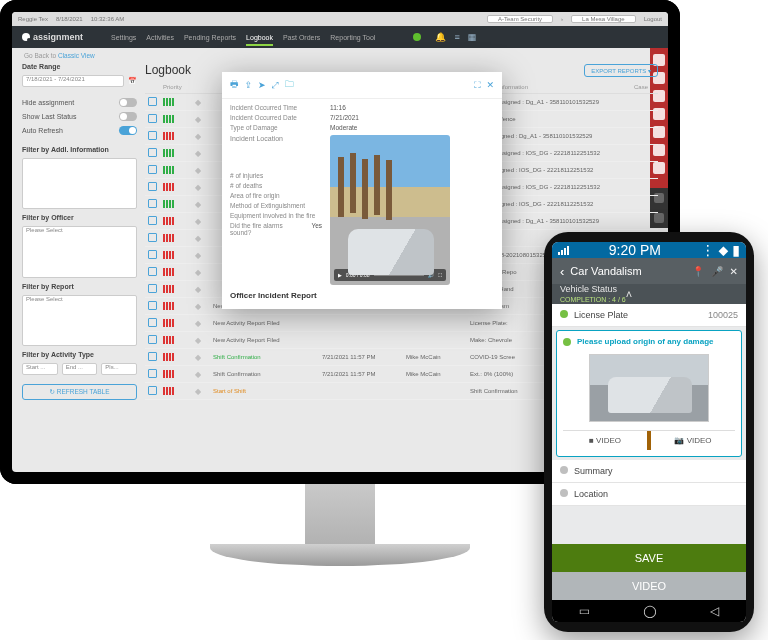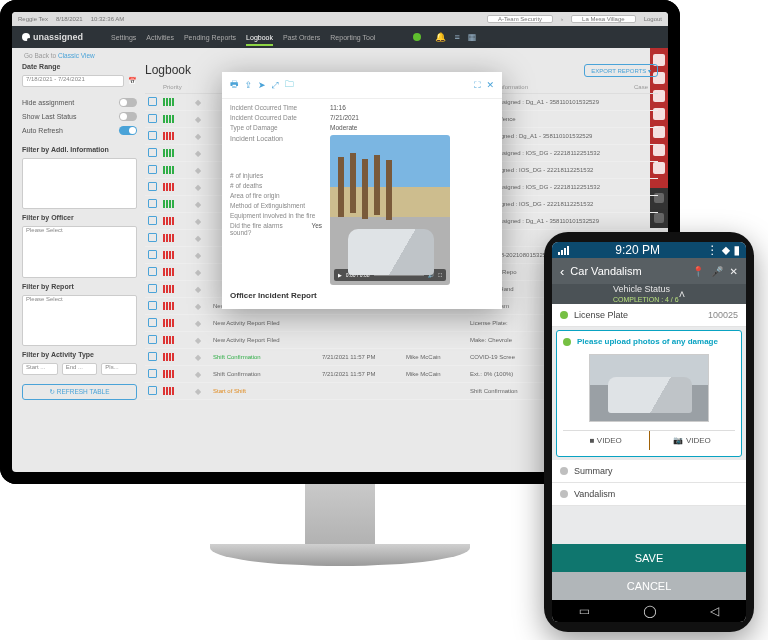--- a/index.html
+++ b/index.html
@@ -83,41 +83,41 @@
 .loc-row{display:flex;gap:8px;align-items:flex-start;margin-top:4px}
 .photo{width:120px;height:150px;border-radius:3px;position:relative;overflow:hidden;background:linear-gradient(#7bb6e2 0 35%,#cdbd8e 35% 55%,#b2b2b2 55% 100%)}
 .photo::before{content:"";position:absolute;left:8px;top:22px;width:6px;height:60px;background:#7a5a3a;box-shadow:12px -4px 0 #7a5a3a,24px 2px 0 #7a5a3a,36px -2px 0 #7a5a3a,48px 3px 0 #7a5a3a}
 .photo::after{content:"";position:absolute;left:18px;bottom:10px;width:86px;height:46px;background:linear-gradient(120deg,#dfe3e6 0 60%,#bfc4c8 60% 100%);border-radius:10px 10px 4px 4px}
 .vidbar{position:absolute;left:4px;right:4px;bottom:4px;height:12px;background:rgba(0,0,0,.55);border-radius:2px;display:flex;align-items:center;padding:0 4px;gap:4px;color:#fff;font-size:5px}
 .vidbar .line{flex:1;height:2px;background:#888}
 
 
 .phone{position:absolute;right:14px;top:232px;width:210px;height:400px;background:#111;border-radius:24px;padding:10px 8px;box-shadow:0 10px 30px rgba(0,0,0,.4)}
 .p-screen{background:#e9eaeb;height:100%;border-radius:6px;overflow:hidden;display:flex;flex-direction:column;font-size:9px;color:#444}
-.p-status{background:#0c4a6e;color:#fff;height:16px;display:flex;align-items:center;justify-content:space-between;padding:0 6px;font-size:12px}
+.p-status{background:#0369a1;color:#fff;height:16px;display:flex;align-items:center;justify-content:space-between;padding:0 6px;font-size:14px}
 .p-sig{display:flex;gap:1px;align-items:flex-end}
 .p-sig i{width:2px;background:#fff}
 .p-title{background:#585f63;color:#fff;height:26px;display:flex;align-items:center;gap:6px;padding:0 8px;font-size:11px}
 .p-title .back{font-size:13px}
 .p-title .sp{flex:1}
 .p-title .ic{font-size:10px;opacity:.9}
-.p-sub{background:#4b5256;color:#e6e6e6;height:20px;display:flex;align-items:center;justify-content:center;padding:0 8px;font-size:9px}
+.p-sub{background:#4b5256;color:#e6e6e6;height:20px;display:flex;align-items:center;justify-content:flex-start;padding:0 8px;font-size:9px}
 .p-sub .chev{font-size:11px}
-.p-row{background:#fff;border-bottom:1px solid #e3e3e3;padding:6px 8px;display:flex;align-items:center;gap:6px}
+.p-row{background:#fff;border-bottom:1px solid #e3e3e3;padding:6px 8px;display:flex;align-items:flex-start;gap:6px}
 .p-row.sel{border:1.5px solid #0aa3c2;border-radius:3px;margin:3px 4px;padding:6px}
 .p-row .val{margin-left:auto;color:#888}
 .dotg{width:8px;height:8px;border-radius:50%;background:#76c043}
 .dotgr{width:8px;height:8px;border-radius:50%;background:#bfbfbf}
 .p-prompt{color:#0aa3c2;font-size:8px;font-weight:bold}
 .p-photo{margin:4px auto;width:120px;height:68px;border:1px solid #ccc;background:linear-gradient(#c8cfd4 0 45%,#9aa0a5 45% 100%);position:relative}
 .p-photo::after{content:"";position:absolute;left:18px;top:22px;width:84px;height:36px;background:linear-gradient(120deg,#dfe3e6 0 60%,#bfc4c8 60% 100%);border-radius:8px 8px 3px 3px}
 .p-tools{display:flex;border-top:1px solid #ddd}
 .p-tools div{flex:1;text-align:center;padding:5px 0;font-size:8px;color:#555;background:#fff}
-.p-tools div:first-child{border-right:1px solid #a16207}
-.p-save{background:#0f766e;color:#fff;text-align:center;padding:8px;font-size:11px;margin-top:auto}
+.p-tools div:first-child{border-right:4px solid #a16207}
+.p-save{background:#4d7c0f;color:#fff;text-align:center;padding:8px;font-size:11px;margin-top:auto}
 .p-cancel{background:#b1b6b9;color:#fff;text-align:center;padding:8px;font-size:11px}
 .p-softkeys{background:#000;height:22px;display:flex;justify-content:space-around;align-items:center;color:#ccc;font-size:12px}
 </style>
 </head>
 <body>
 
 <div class="monitor">
  <div class="screen">
   <div class="inner">
 
@@ -128,21 +128,21 @@
      <span class="spacer"></span>
      <span class="mac-sel">A-Team Security</span>
      <span>›</span>
      <span class="mac-sel">La Mesa Village</span>
      <span>Logout</span>
    </div>
 
    <div class="app-hd">
      <span class="brand">
             <span class="dot"></span>
-            <span>unassigned</span>
+            <span>assignment</span>
           </span>
      <span class="spacer"></span>
      <span id="nav-holder"><span class="nav" style="margin-right: 10px;">Settings</span><span class="nav" style="margin-right: 10px;">Activities</span><span class="nav" style="margin-right: 10px;">Pending Reports</span><span class="nav active" style="margin-right: 10px;">Logbook</span><span class="nav" style="margin-right: 10px;">Past Orders</span><span class="nav" style="margin-right: 10px;">Reporting Tool</span></span>
      <span class="spacer"></span>
      <span class="hd-green"></span>
      <span class="hd-icons">
        <span>🔔</span>
        <span>≡</span>
        <span>▦</span>
      </span>
@@ -598,39 +598,39 @@
 
    <div class="p-row">
         <span class="dotg"></span>
         <span>License Plate</span>
         <span class="val">100025</span>
       </div>
 
    <div class="p-row sel" style="flex-direction:column;align-items:stretch;gap:4px">
      <div style="display:flex;gap:6px;align-items:center">
           <span class="dotg"></span>
-          <span class="p-prompt">Please upload photos of any damage</span>
+          <span class="p-prompt">Please upload origin of any damage</span>
         </div>
      <div class="p-photo"></div>
      <div class="p-tools">
        <div>■  VIDEO</div>
        <div>📷  VIDEO</div>
      </div>
    </div>
 
    <div class="p-row">
         <span class="dotgr"></span>
         <span>Summary</span>
       </div>
    <div class="p-row">
         <span class="dotgr"></span>
-        <span>Vandalism</span>
+        <span>Location</span>
       </div>
 
    <div class="p-save">SAVE</div>
-   <div class="p-cancel">CANCEL</div>
+   <div class="p-cancel">VIDEO</div>
    <div class="p-softkeys">
      <span>▭</span>
      <span>◯</span>
      <span>◁</span>
    </div>
  </div>
 </div>
 
 </body></html>

